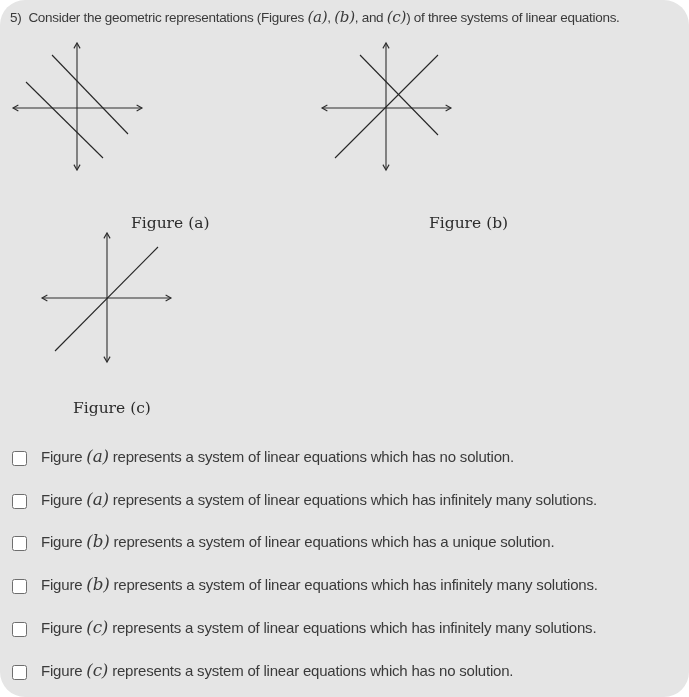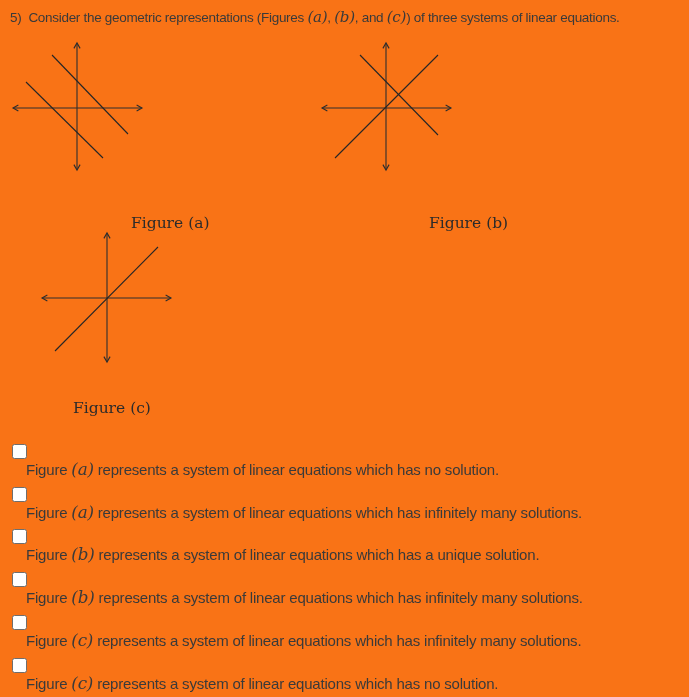--- a/index.html
+++ b/index.html
@@ -1,28 +1,28 @@
 <!DOCTYPE html>
 <html><head>
 <meta charset="utf-8">
 <style>
   html,body{margin:0;padding:0;background:#ffffff;}
-  #page{position:relative;width:689px;height:697px;background:#f97316;overflow:hidden;
-        font-family:"Liberation Sans",sans-serif;color:#3a3a3a;}
+  #page{position:relative;width:689px;height:697px;background:#e5e5e5;overflow:hidden;
+        font-family:"Liberation Sans",sans-serif;color:#3a3a3a;border-radius:25px;}
   .math{font-family:"DejaVu Serif",serif;font-style:italic;font-size:1.12em;}
   .hdr{position:absolute;left:10px;top:8px;font-size:13.5px;letter-spacing:-0.3px;
        white-space:nowrap;color:#3a3a3a;}
   .hdr span{white-space:pre;}
   .hdr .qnum{margin-right:7px;}
   .prompt{position:absolute;left:10px;top:406px;font-size:13.5px;letter-spacing:-0.2px;color:#3a3a3a;}
   svg.fig{position:absolute;overflow:visible;}
   .axis{stroke:#2e2e2e;stroke-width:1.1;}
   .gline{stroke:#262626;stroke-width:1.1;}
   .caption{position:absolute;font-family:"DejaVu Serif",serif;font-size:15.5px;color:#2b2b2b;margin-top:29px;}
-  .opt{position:absolute;left:12px;display:flex;align-items:flex-start;height:22px;flex-direction:column;}
+  .opt{position:absolute;left:12px;display:flex;align-items:flex-end;height:22px;}
   .cbx{width:13px;height:13px;border:1.5px solid #6e6e6e;border-radius:2.5px;
        background:#fff;flex:0 0 auto;cursor:pointer;}
   .opt-label{margin-left:14px;font-size:15px;letter-spacing:-0.2px;color:#3a3a3a;cursor:default;}
   .opt-label span{white-space:pre;}
 </style>
 </head>
 <body>
 
 <div id="page">
 

